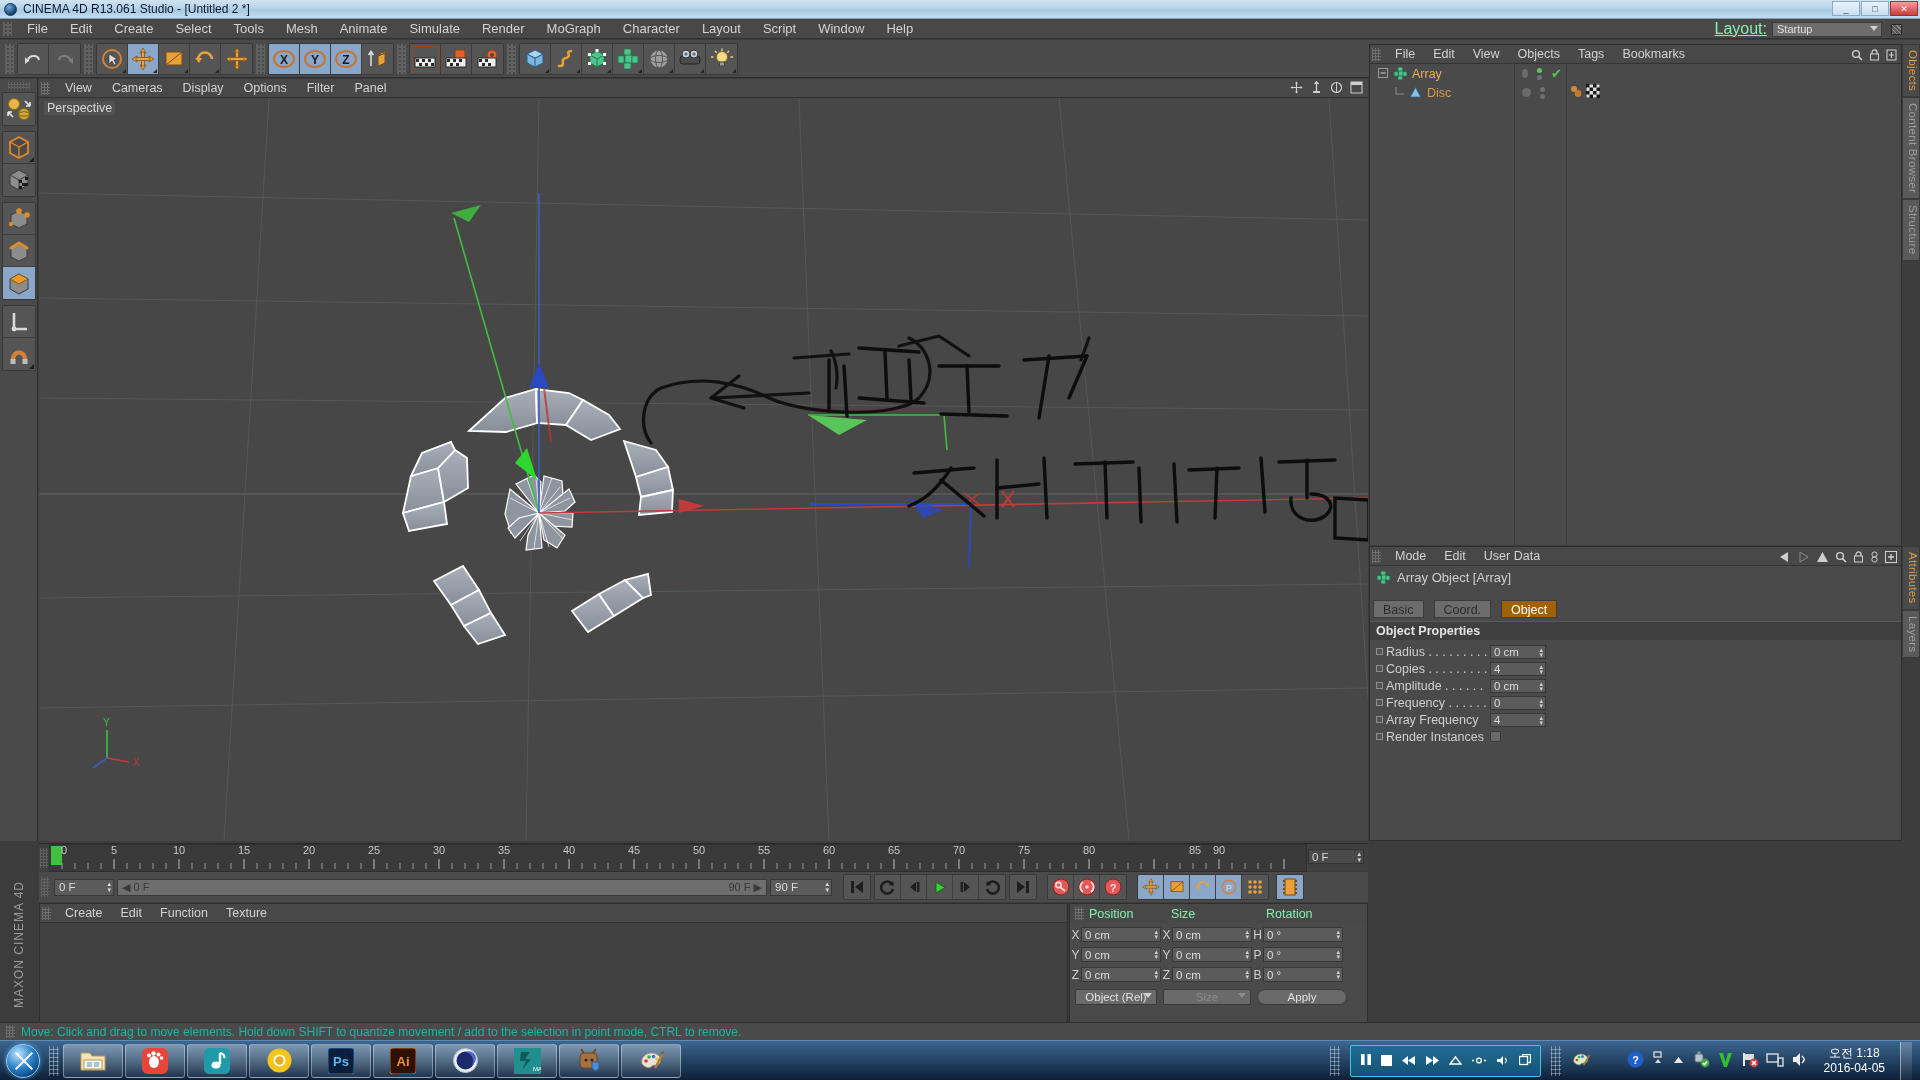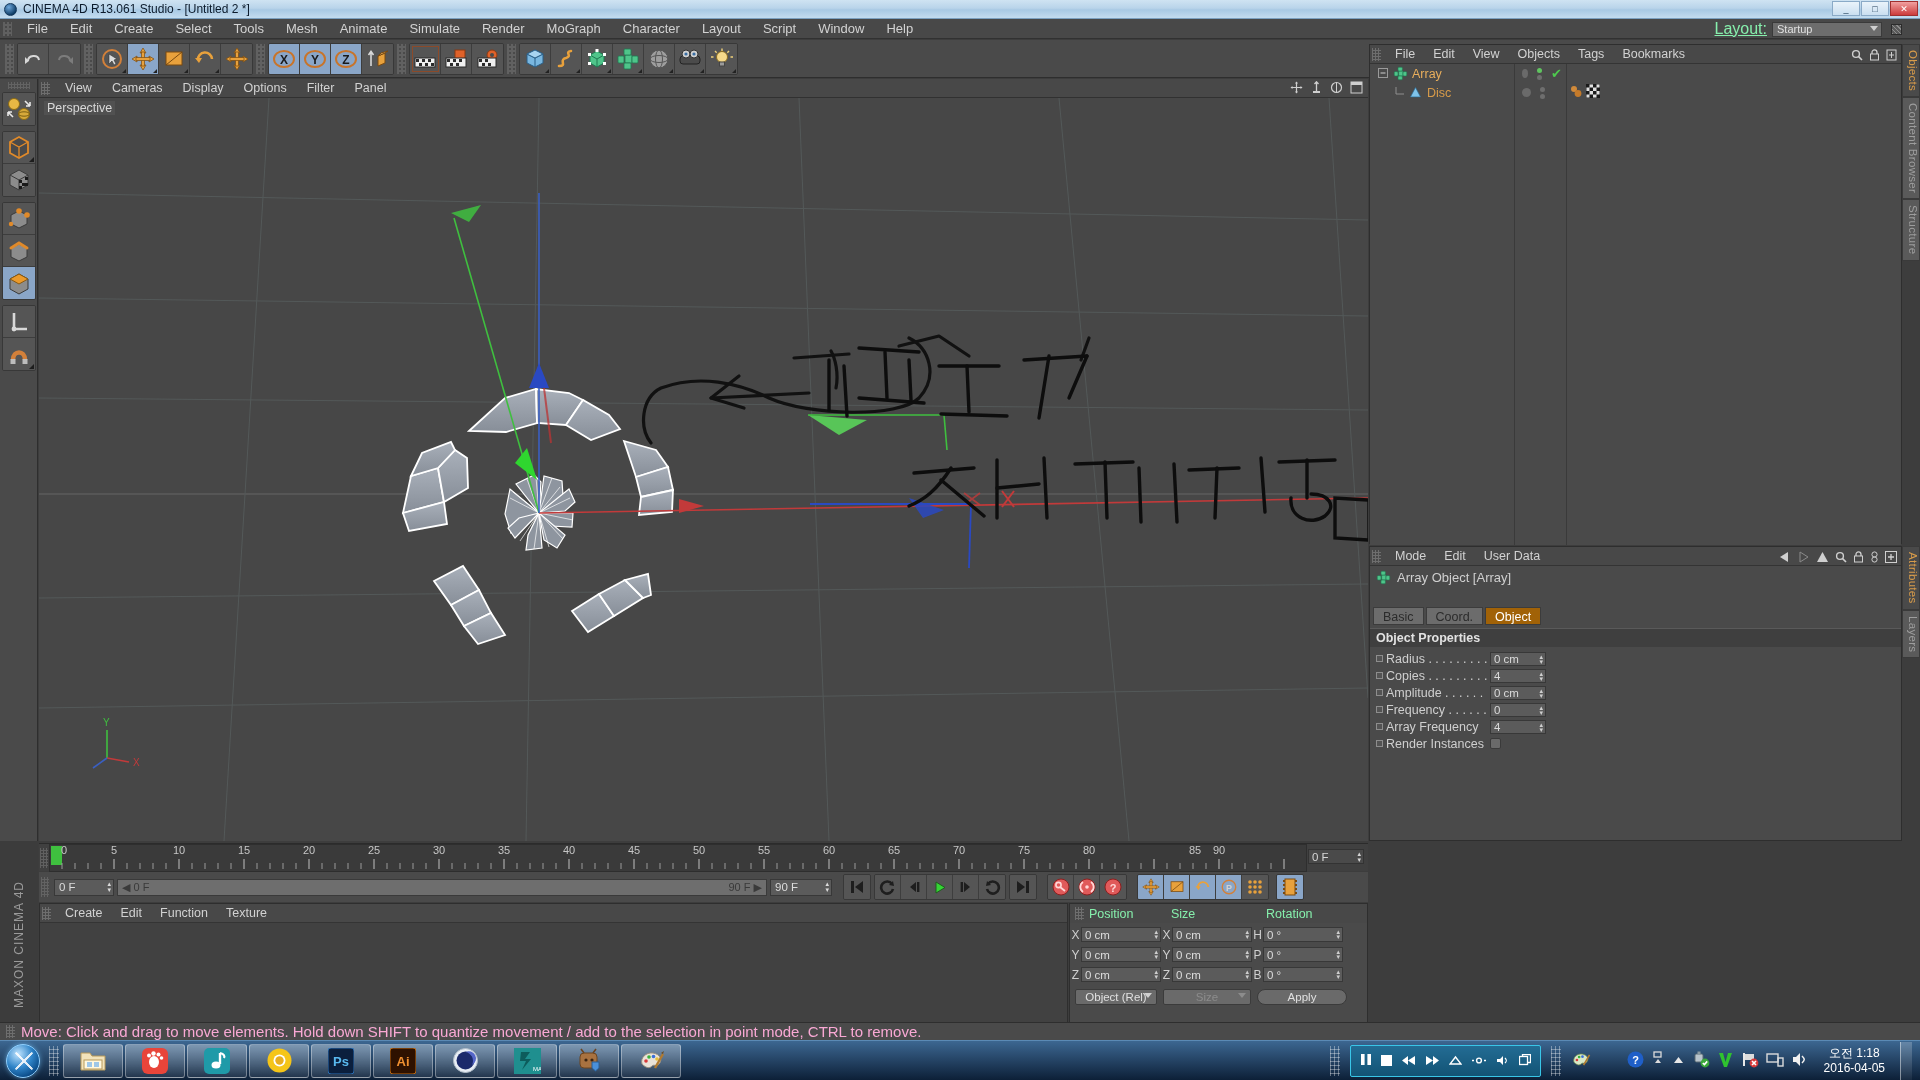--- a/index.html
+++ b/index.html
@@ -115,21 +115,21 @@
   .dots-col{ position:absolute; left:144px; top:0; width:48px; height:19px; display:flex; align-items:center; gap:9px; padding-left:8px;}
   .dotcol{ display:flex; flex-direction:column; gap:2px; align-items:center;}
   .dot{ width:5px;height:5px;border-radius:50%;background:#6e6e6e;}
   .dot.big{ width:9px;height:9px;background:#6a6a6a;}
   .tagcol{ position:absolute; left:200px; top:1px; display:flex; gap:3px; align-items:center;}
   .vsep{ position:absolute; top:0; width:1px; height:481px; background:#3a3a3a;}
 
   .attrpanel{ position:absolute; left:1369px; top:546px; width:533px; height:295px; background:#4a4a4a; border:1px solid #2e2e2e;}
   .attr-head{ display:flex; align-items:center; height:22px; padding-left:6px; gap:6px;}
   .attr-head .ttl{ font-size:13px; color:#cfcfcf;}
-  .tabrow{ display:flex; height:18px; margin:19px 0 0 3px; gap:2px;}
+  .tabrow{ display:flex; height:18px; margin:12px 0 0 3px; gap:10px;}
   .atab{ padding:0 9px; font-size:12.5px; line-height:18px; background:#6c6c6c; color:#2b2b2b; border:1px solid #3c3c3c;}
   .atab.act{ background:#a16207; color:#fff; }
   .sechdr{ background:#3f3f3f; font-size:12.5px; font-weight:bold; color:#e2e2e2; padding:2px 6px; margin-top:3px; border-top:1px solid #5a5a5a;}
   .prow{ display:flex; align-items:center; height:17px; padding-left:6px; font-size:12.5px; }
   .pbullet{ width:7px;height:7px;border:1px solid #8d8d8d;background:#535353;margin-right:3px;flex:none;}
   .plabel{ color:#cfcfcf; width:104px; white-space:nowrap; overflow:hidden;}
   .pfield{ width:56px;height:14px;background:#5b5b5b;border:1px solid #383838;display:flex;align-items:center;
      padding:0 3px;font-size:11.5px;color:#dadada;position:relative;}
   .spin{ position:absolute; right:2px; top:1px; display:flex;flex-direction:column; line-height:5px; font-size:7px; color:#cfcfcf;}
   .chk{ width:11px;height:11px;background:#6a6a6a;border:1px solid #3a3a3a;border-radius:2px;}
@@ -172,21 +172,21 @@
       padding:0 3px;font-size:11.5px;color:#dcdcdc;position:relative;}
   .cbtn{ height:16px;background:#6a6a6a;border:1px solid #3b3b3b;font-size:11.5px;color:#e0e0e0;
       display:flex;align-items:center;justify-content:center;border-radius:2px;}
   .cbtn.dis{ color:#8c8c8c;}
   .sbar{ position:absolute; left:0; top:1022px; width:1920px; height:18px; background:#4a4a4a;
      display:flex;align-items:center; border-top:1px solid #2e2e2e;}
   .sbar .g{ width:9px;height:13px;margin:0 6px;
     background-image:repeating-linear-gradient(0deg,#787878 0 1px,transparent 1px 3px),
                      repeating-linear-gradient(90deg,#787878 0 1px,transparent 1px 3px);
     background-size:3px 3px;opacity:.8;}
-  .sbar .txt{ font-size:15px; color:#f9a8d4;}
+  .sbar .txt{ font-size:12px; color:#14b8a6;}
 
   
   .maxonstrip{ position:absolute; left:0; top:841px; width:38px; height:181px; background:#3c3c3c;
      display:flex;align-items:flex-end;justify-content:center;}
   .maxonstrip span{ writing-mode:vertical-rl; transform:rotate(180deg); font-size:12px; color:#9a9a9a; letter-spacing:1px; margin-bottom:14px;}
 
   
   .taskbar{ position:absolute; left:0; top:1040px; width:1920px; height:40px;
      background:linear-gradient(to bottom,#1d3c5c 0%,#15304c 8%,#0d2murky 0%,#102a44 50%,#0b2038 100%);
      background:linear-gradient(to bottom,rgba(60,110,160,.85),rgba(10,30,55,.95));

